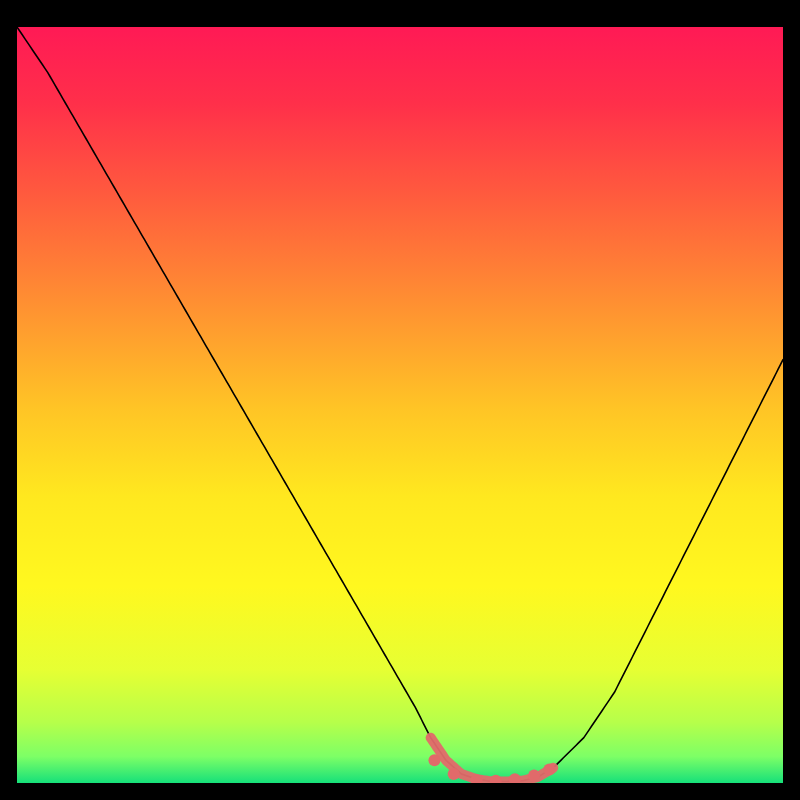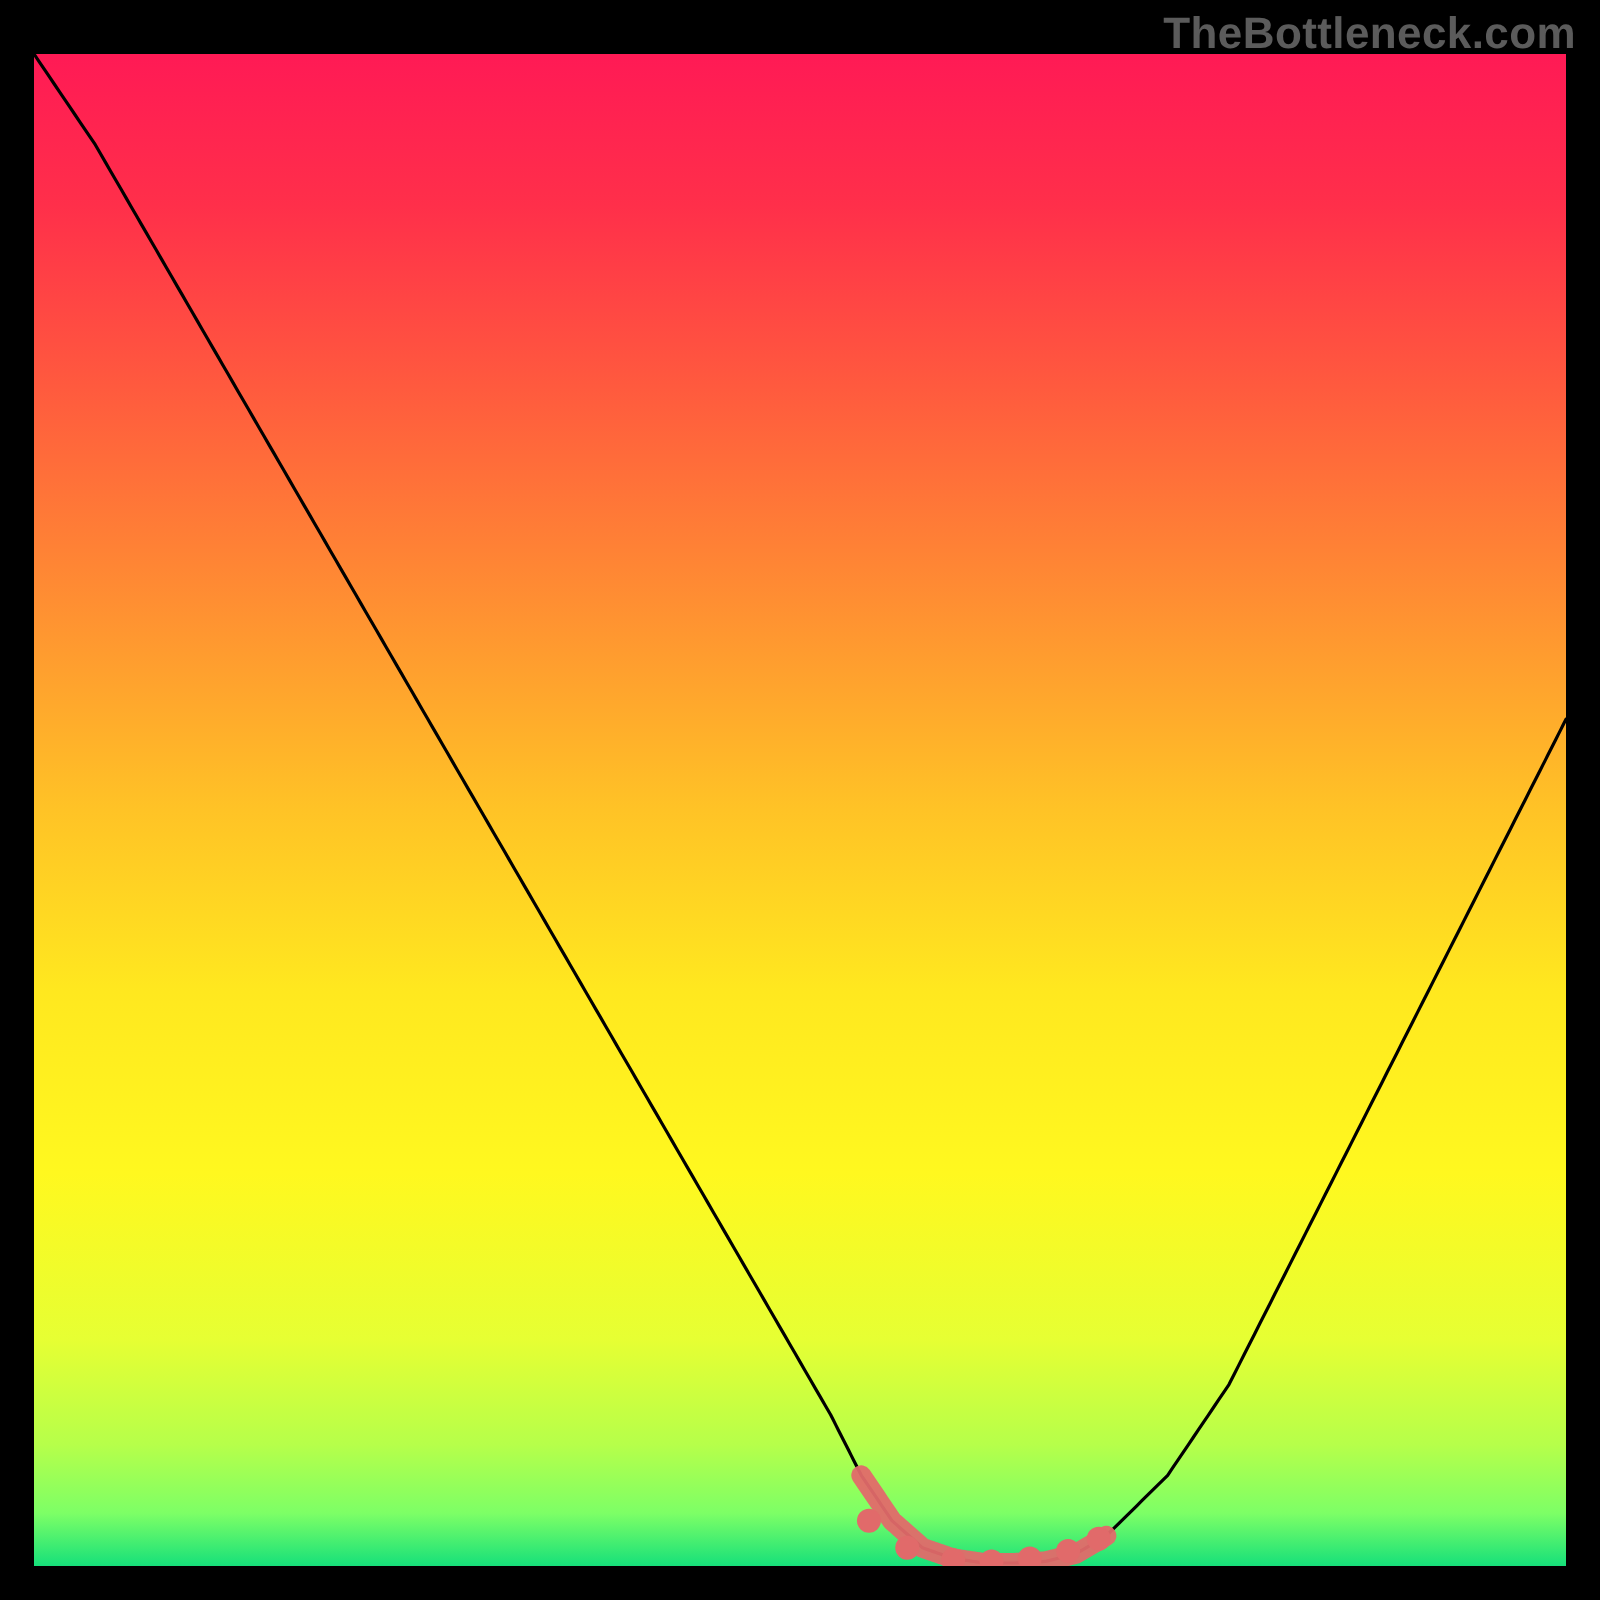--- a/index.html
+++ b/index.html
@@ -29,21 +29,20 @@
     height: 756px;
   }
   svg.chart {
     display: block;
   }
 </style>
 </head>
 <body>
 <div class="container">
 
-  <div class="watermark">TheBottleneck.com</div>
 
   <div class="plot-outer">
     <svg class="chart" width="766" height="756" viewBox="0 0 766 756" preserveAspectRatio="none">
       <defs>
         <linearGradient id="bg-grad" x1="0" y1="0" x2="0" y2="1">
         <stop offset="0.00%" stop-color="#ff1a55"></stop>
             <stop offset="10.00%" stop-color="#ff2f4a"></stop>
             <stop offset="22.00%" stop-color="#ff5a3e"></stop>
             <stop offset="35.00%" stop-color="#ff8a33"></stop>
             <stop offset="50.00%" stop-color="#ffc326"></stop>

